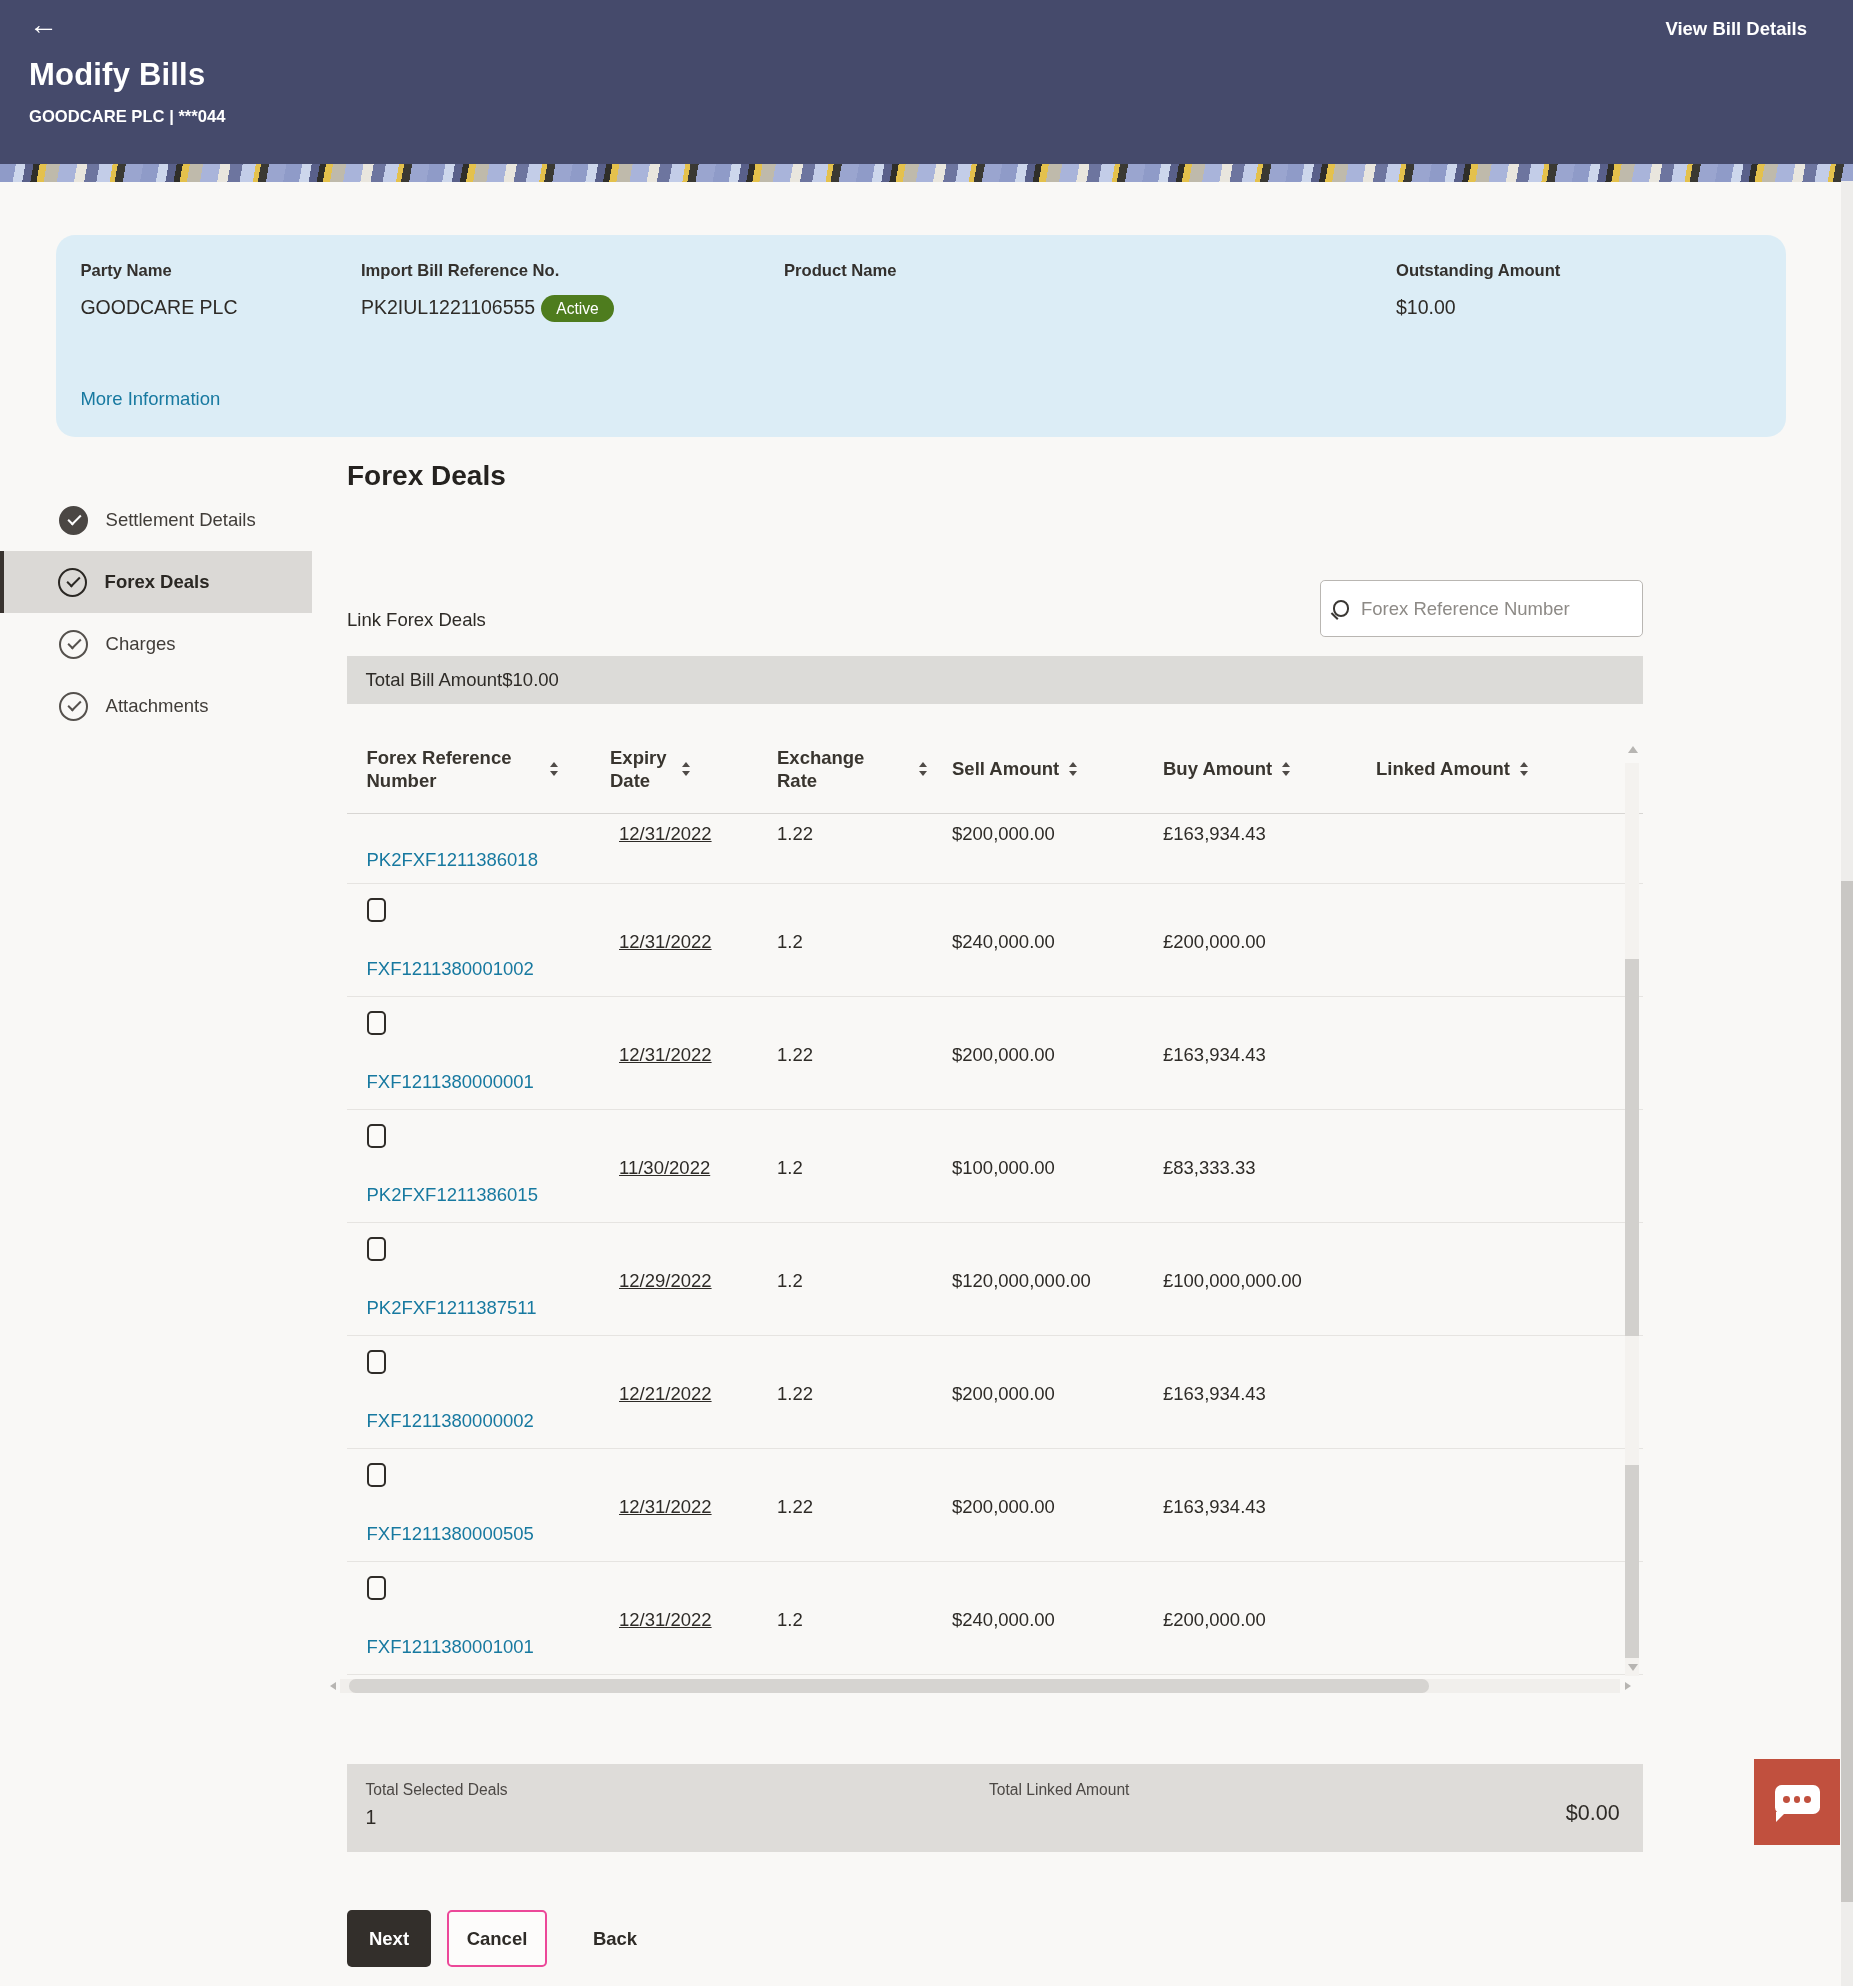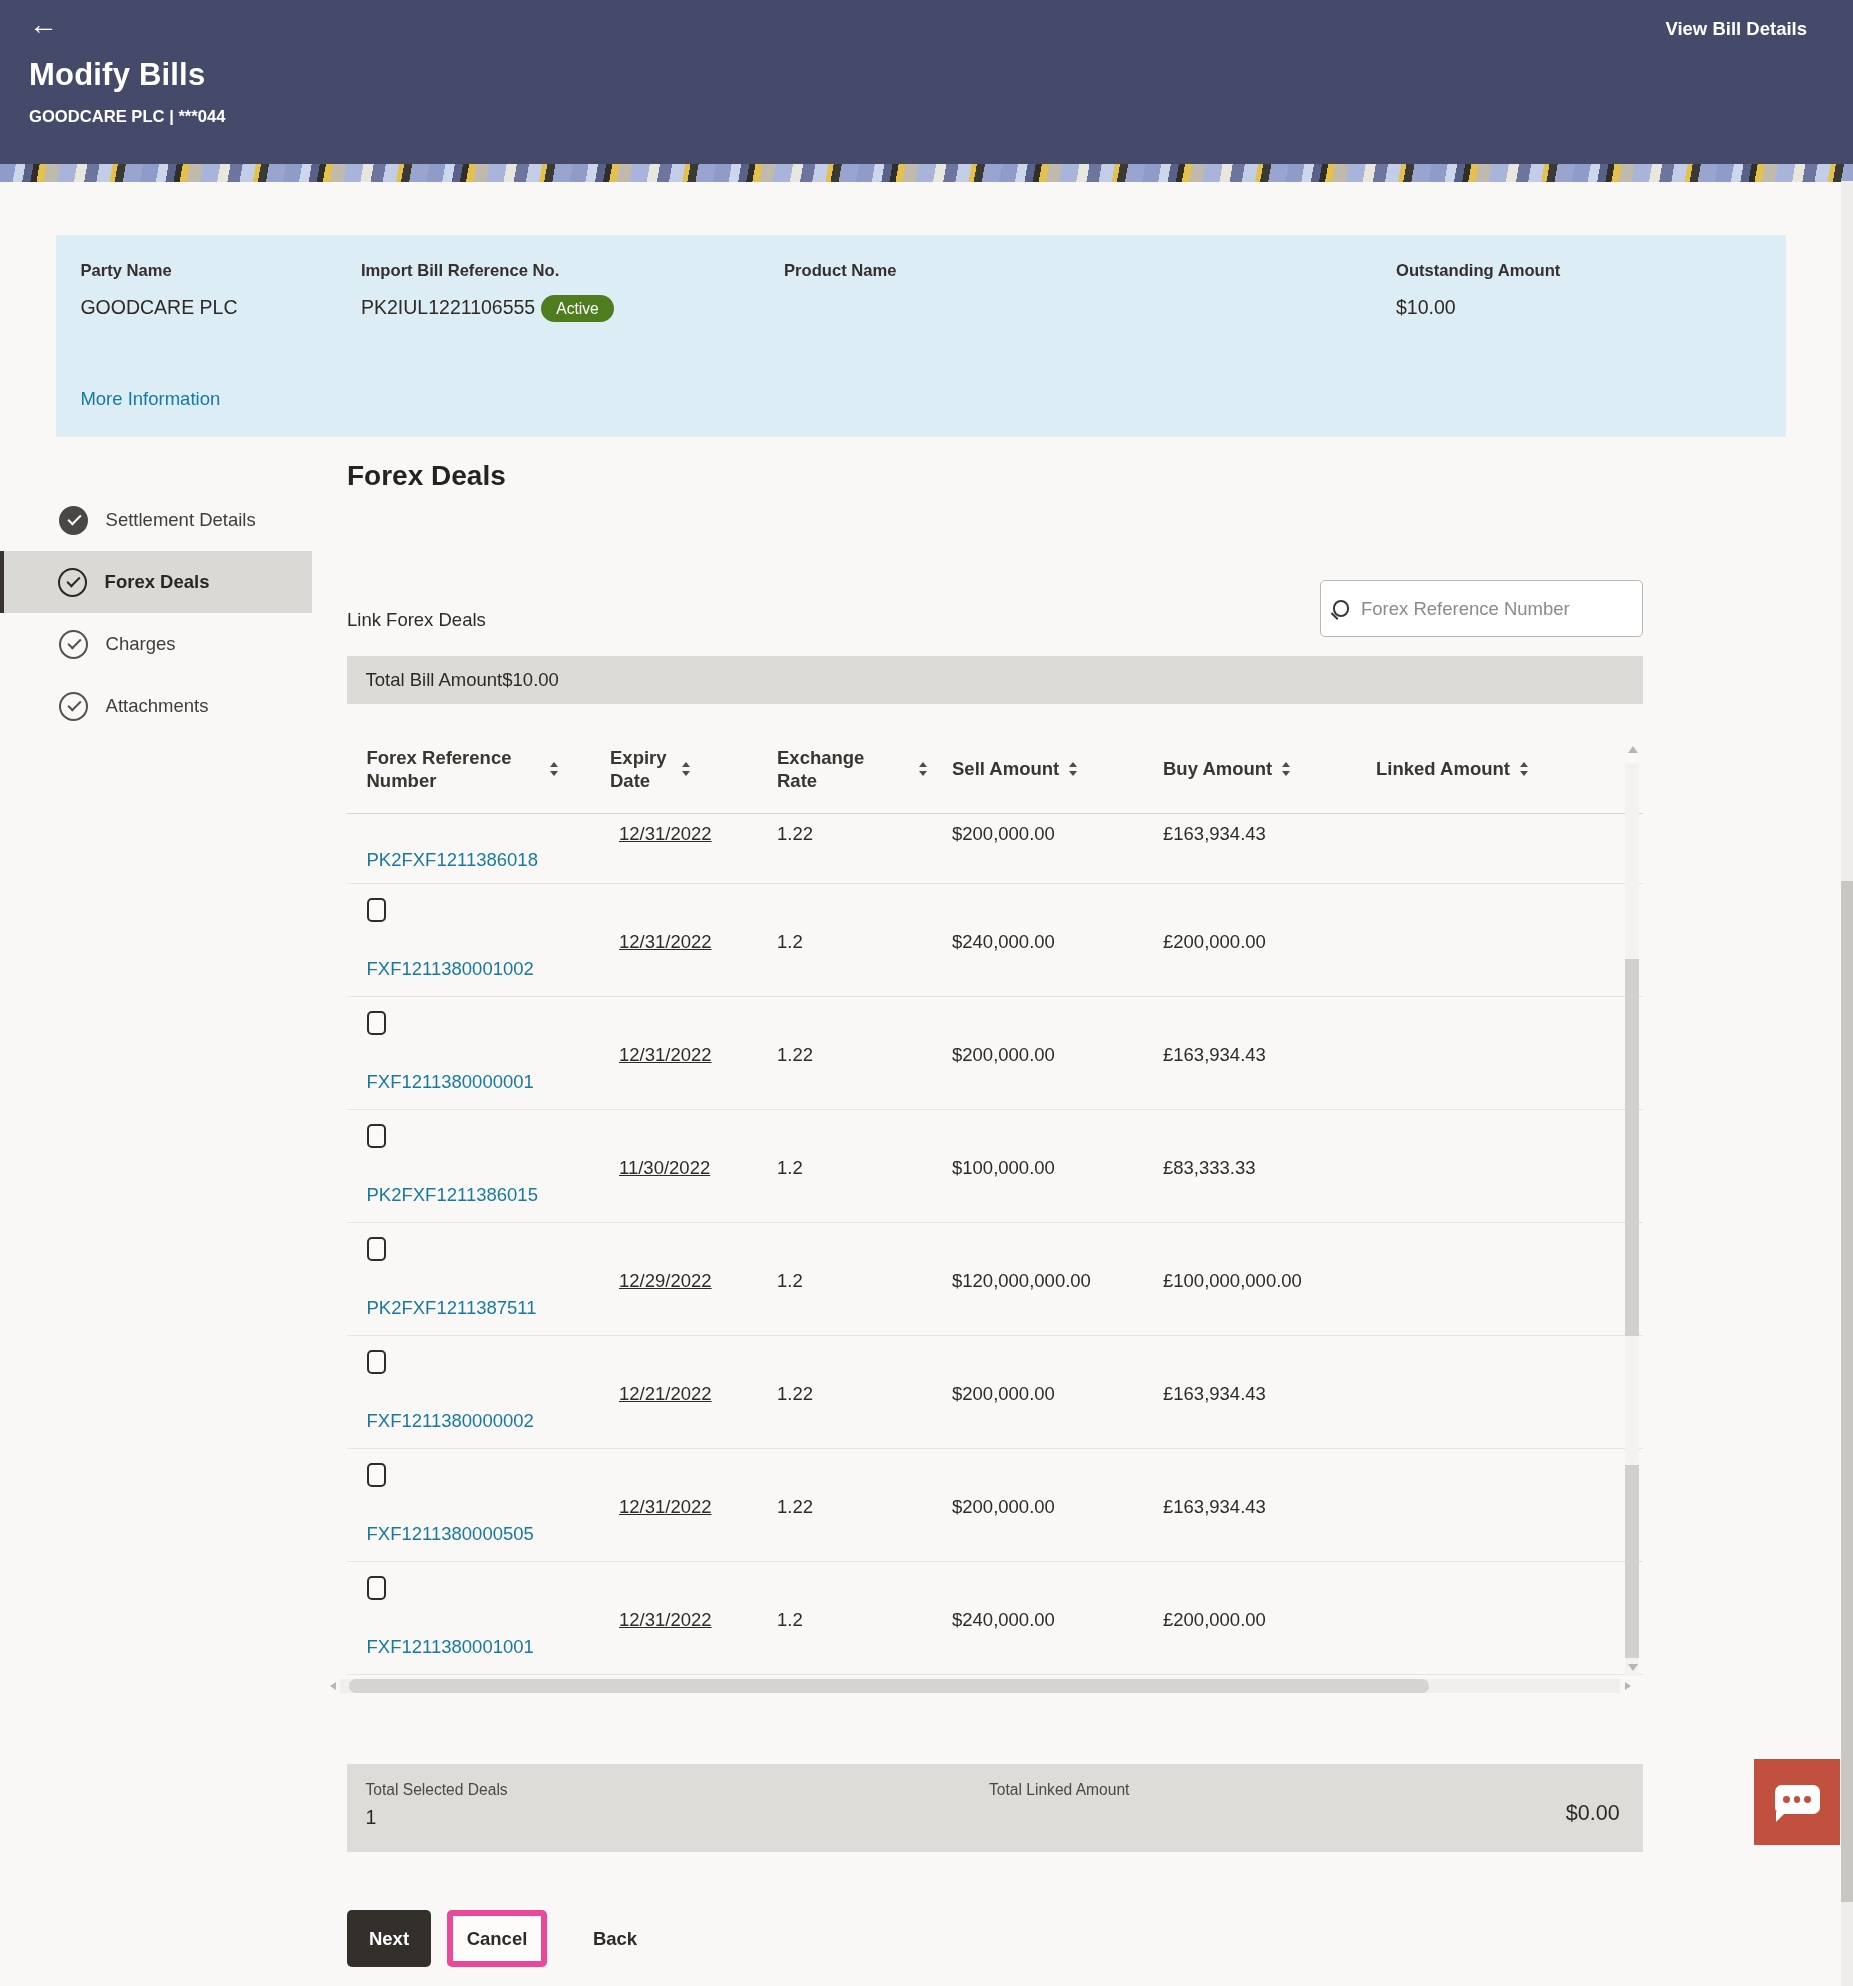--- a/index.html
+++ b/index.html
@@ -34,20 +34,21 @@
       #8f9bc8 0 15.6px, #cdd7ec 15.6px 25px, #59608a 25px 33px, #2f2e29 33px 39px,
       #e4c14c 39px 46px, #bfbaab 46px 59px, #a9b4da 59px 76px, #e9e6de 76px 86px,
       #6d759f 86px 98px, #c3cde8 98px 111px, #e4c14c 111px 116px, #3a3933 116px 124px,
       #9aa5cf 124px 141px);
   }
 
   
   .info-panel {
     position:absolute; left:56px; top:235px; width:1730px; height:202px;
     background:#dcedf6;
+    border-radius:19px;
   }
   .field { position:absolute; top:26px; }
   .field .flabel { display:block; font-size:16.6px; font-weight:700; color:#33302d; }
   .field .fvalue { display:block; margin-top:12.7px; font-size:19.5px; color:#2e2b27; line-height:26px; }
   .f0 { left:24.4px; }
   .f1 { left:305px; }
   .f2 { left:728px; width:551px; }
   .f3 { left:1340px; }
   .val-with-badge { display:flex; align-items:center; gap:13.7px; }
   .badge {
@@ -173,21 +174,21 @@
   .tlink-value { position:absolute; right:23.4px; top:37px; font-size:21.5px; color:#2e2b27; }
 
   
   .btn-next {
     position:absolute; left:347px; top:1910px; width:84px; height:57px;
     background:#332f2b; color:#fff; border:none; border-radius:4.9px;
     font-family:"Liberation Sans", sans-serif; font-size:18.5px; font-weight:700; cursor:pointer;
   }
   .btn-cancel {
     position:absolute; left:447px; top:1910px; width:100px; height:57px;
-    background:#fdfcfb; color:#2e2b27; border:6px solid #ec4899; border-radius:4.9px;
+    background:#fdfcfb; color:#2e2b27; border:2px solid #ec4899; border-radius:4.9px;
     font-family:"Liberation Sans", sans-serif; font-size:18.5px; font-weight:700; cursor:pointer;
   }
   .btn-back {
     position:absolute; left:571px; top:1910px; width:88px; height:57px; line-height:57px;
     text-align:center; font-size:18.5px; font-weight:700; color:#2e2b27; cursor:pointer;
   }
 
   
   .chat-fab {
     position:absolute; left:1754px; top:1759px; width:86px; height:86px;

